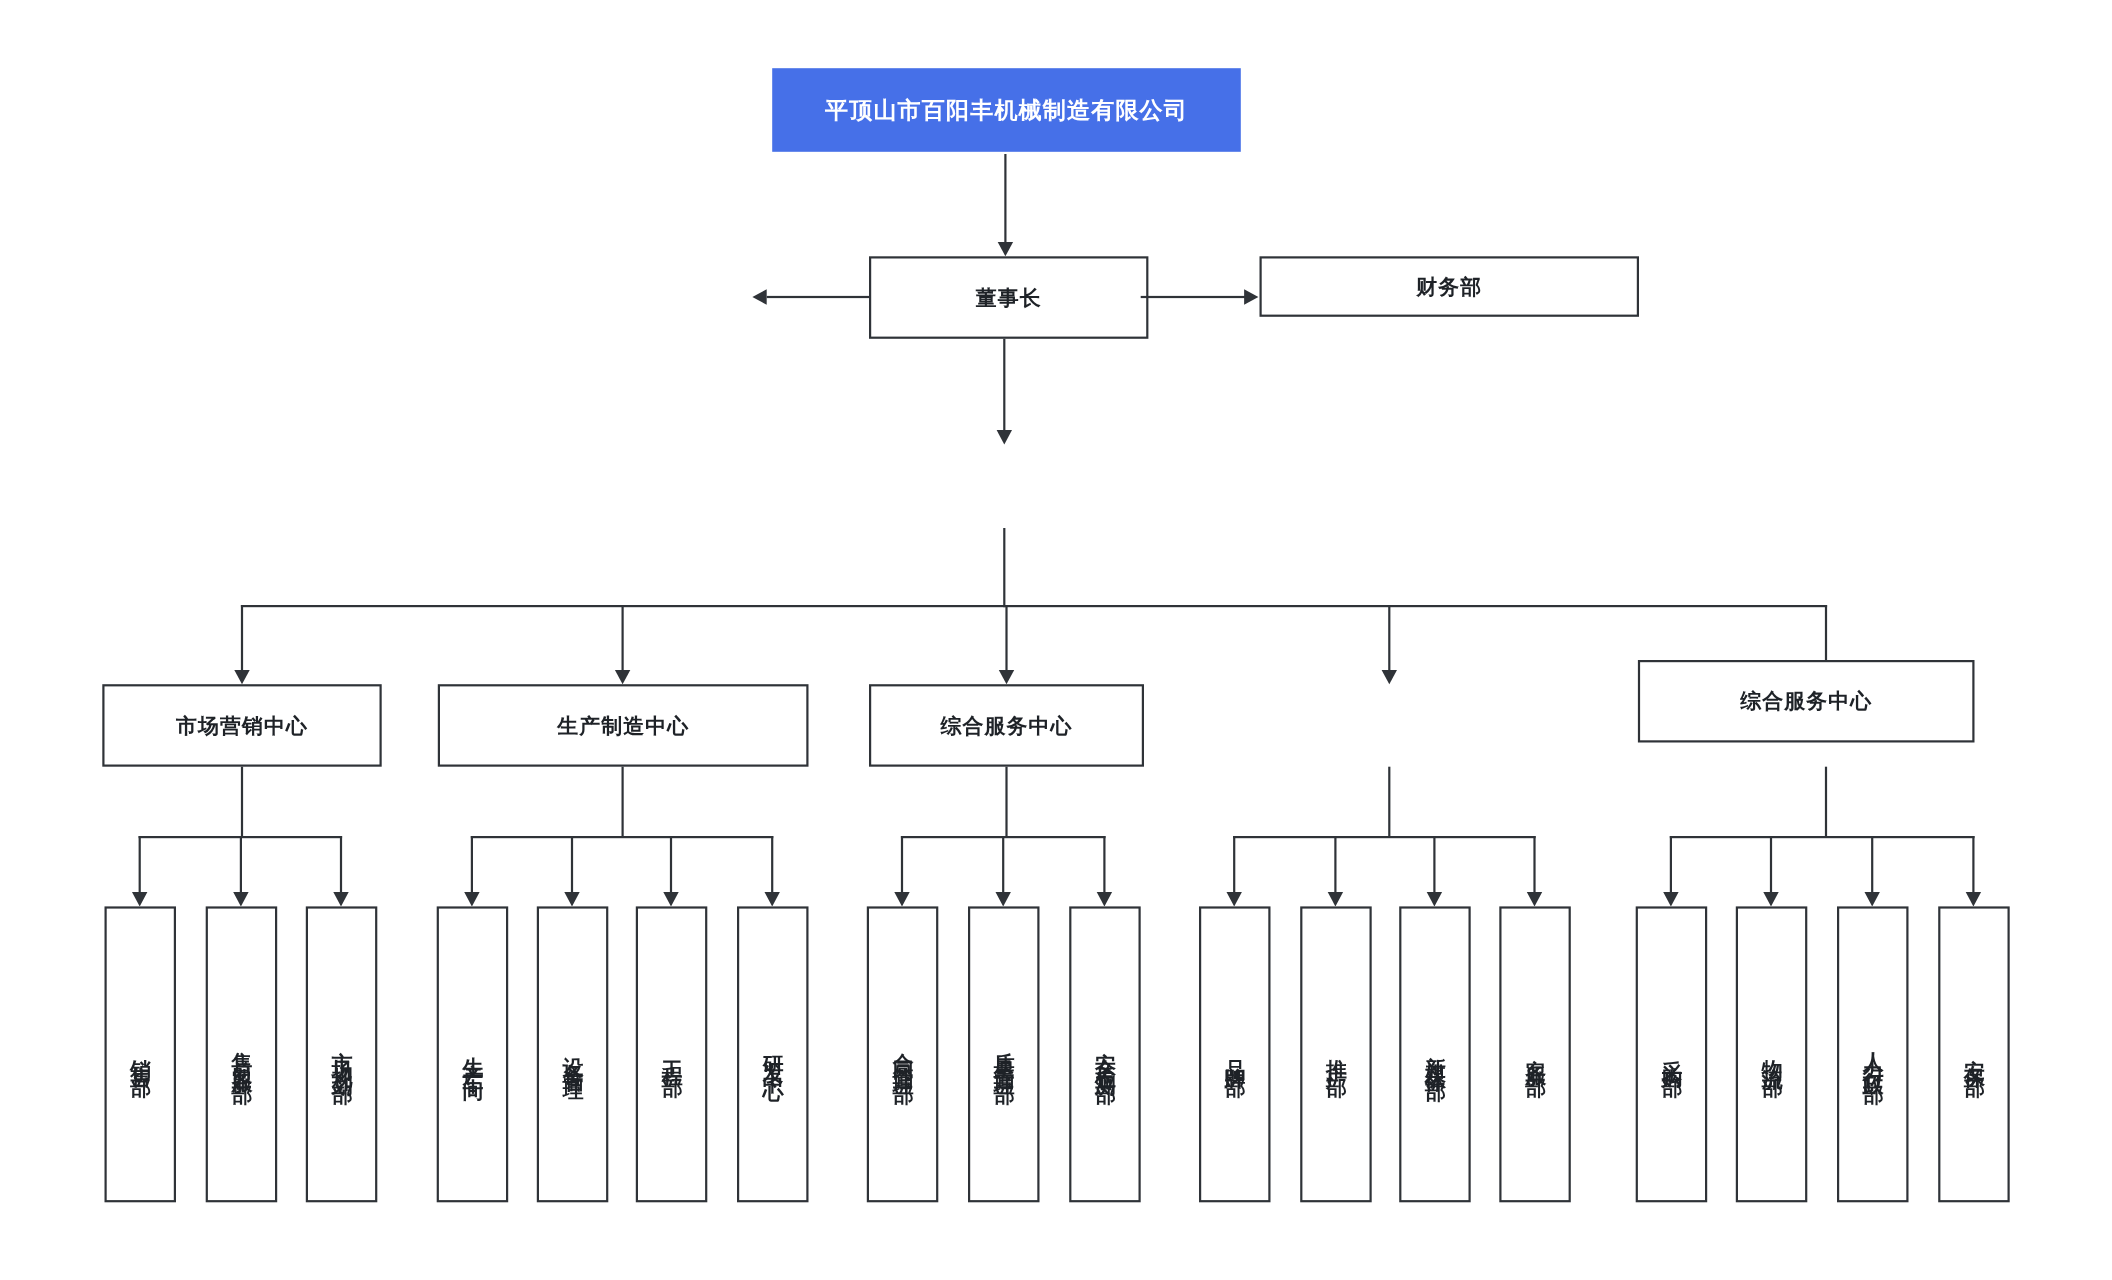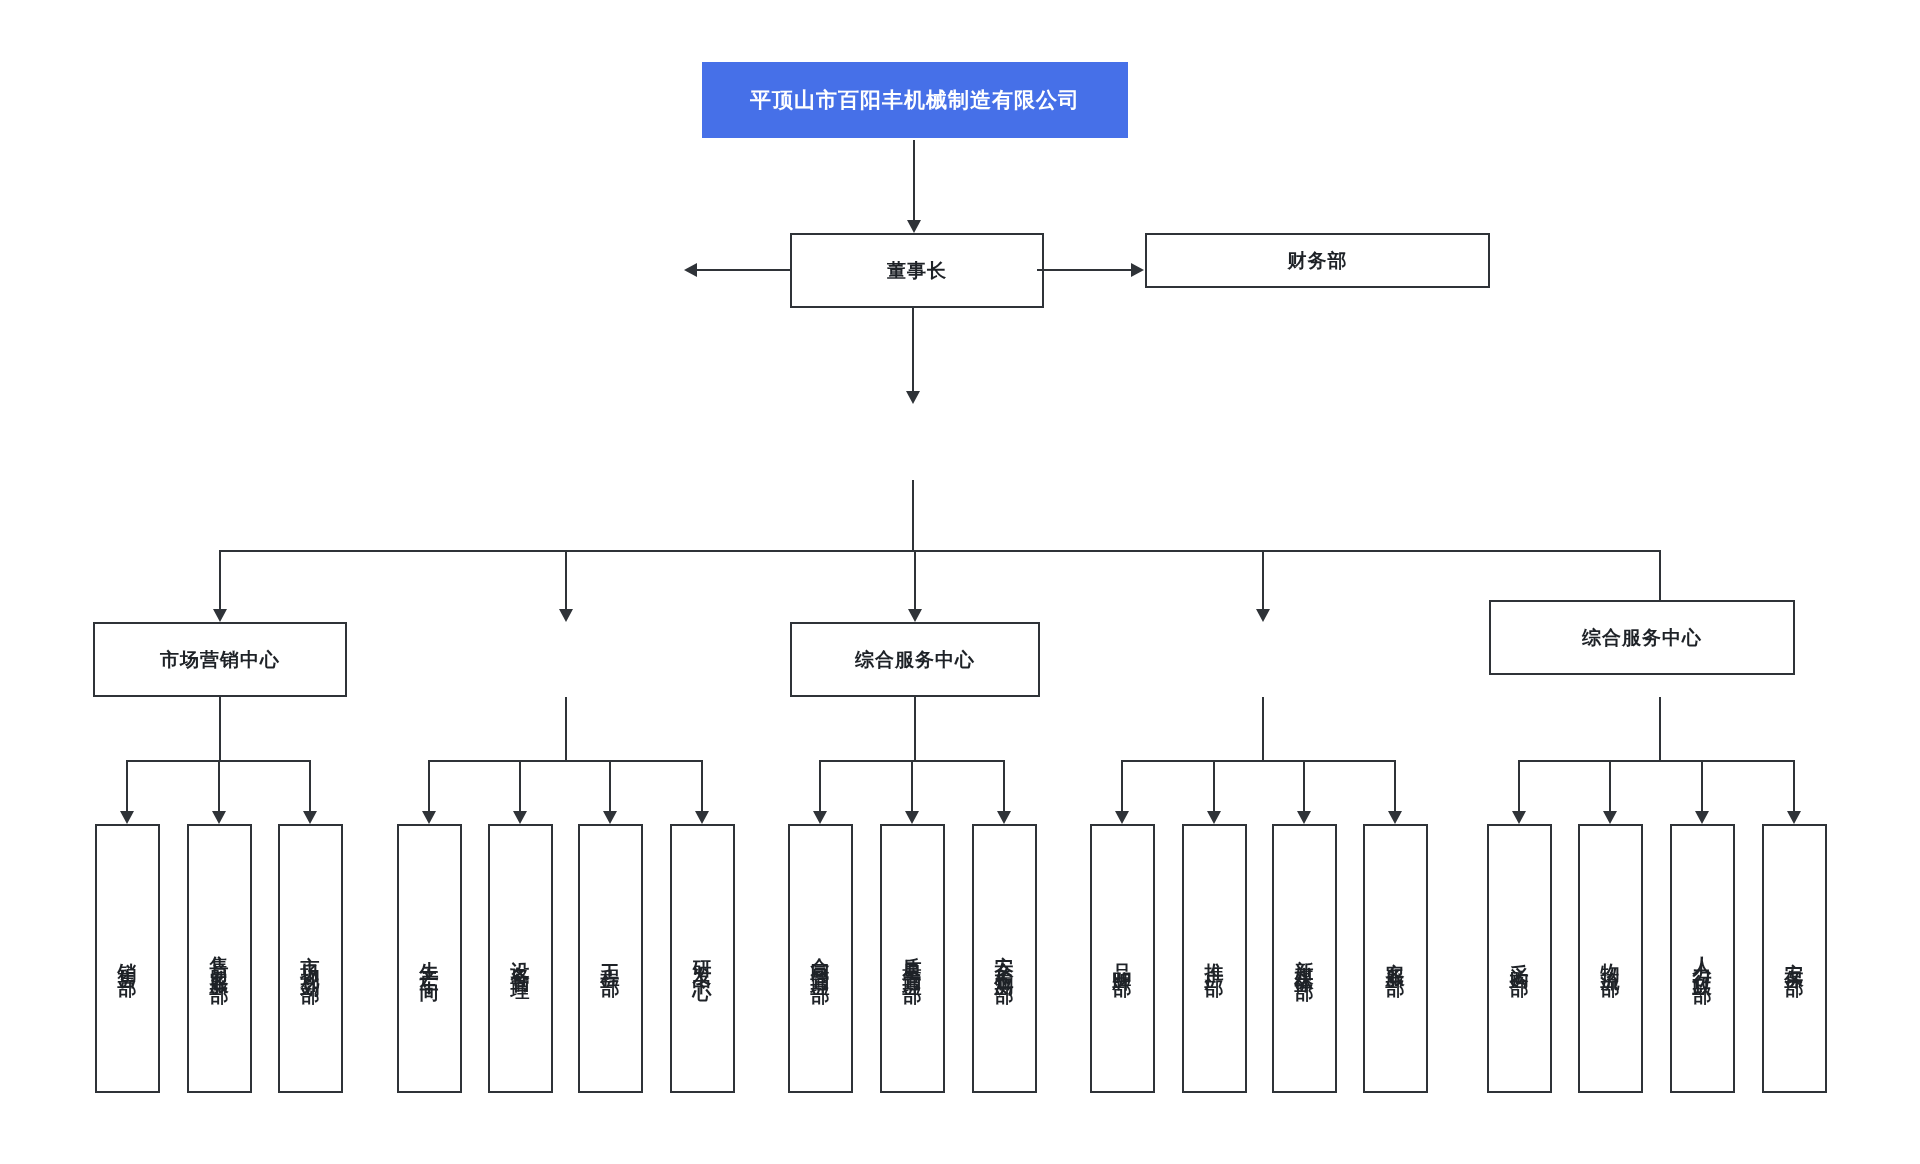--- a/index.html
+++ b/index.html
@@ -59,20 +59,23 @@
   <div class="arr-d" style="left:559px;top:609px;"></div>
   <div class="vline" style="left:914px;top:550px;height:61px;"></div>
   <div class="arr-d" style="left:908px;top:609px;"></div>
   <div class="vline" style="left:1262px;top:550px;height:61px;"></div>
   <div class="arr-d" style="left:1256px;top:609px;"></div>
   <div class="vline" style="left:1659px;top:550px;height:61px;"></div>
   <div class="arr-d" style="left:1653px;top:609px;"></div>
 
   <div class="node" style="left:93px;top:622px;width:254px;height:75px;">
     <span>市场营销中心</span>
+  </div>
+  <div class="node" style="left:398px;top:622px;width:337px;height:75px;">
+    <span>生产制造中心</span>
   </div>
   <div class="node" style="left:790px;top:622px;width:250px;height:75px;">
     <span>综合服务中心</span>
   </div>
   <div class="node" style="left:1489px;top:600px;width:306px;height:75px;justify-content:center;">
     <span>综合服务中心</span>
   </div>
 
   <div class="vline" style="left:219px;top:697px;height:64px;"></div>
   <div class="hline" style="left:126px;top:760px;width:185px;"></div>

